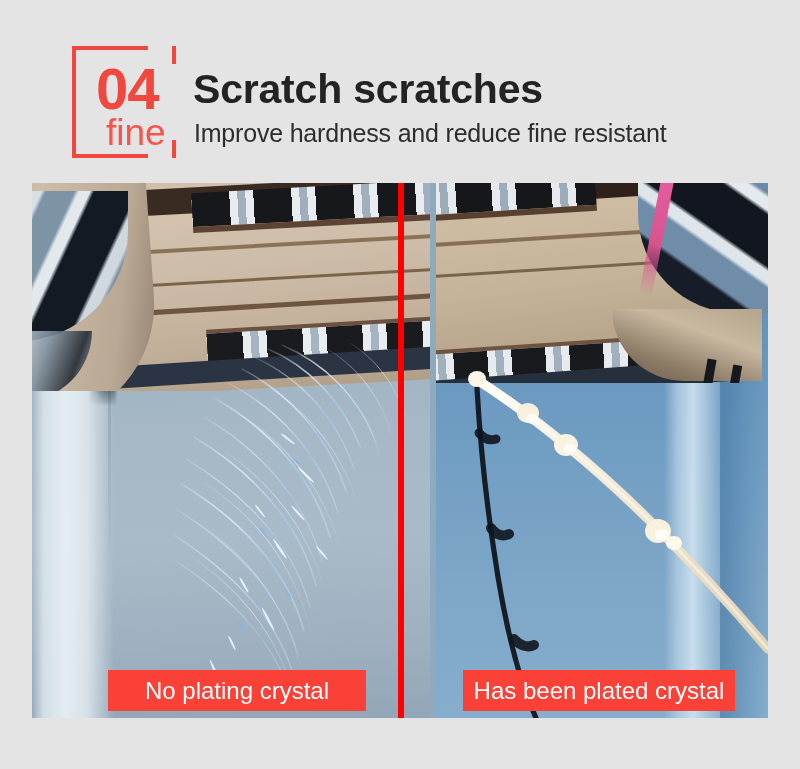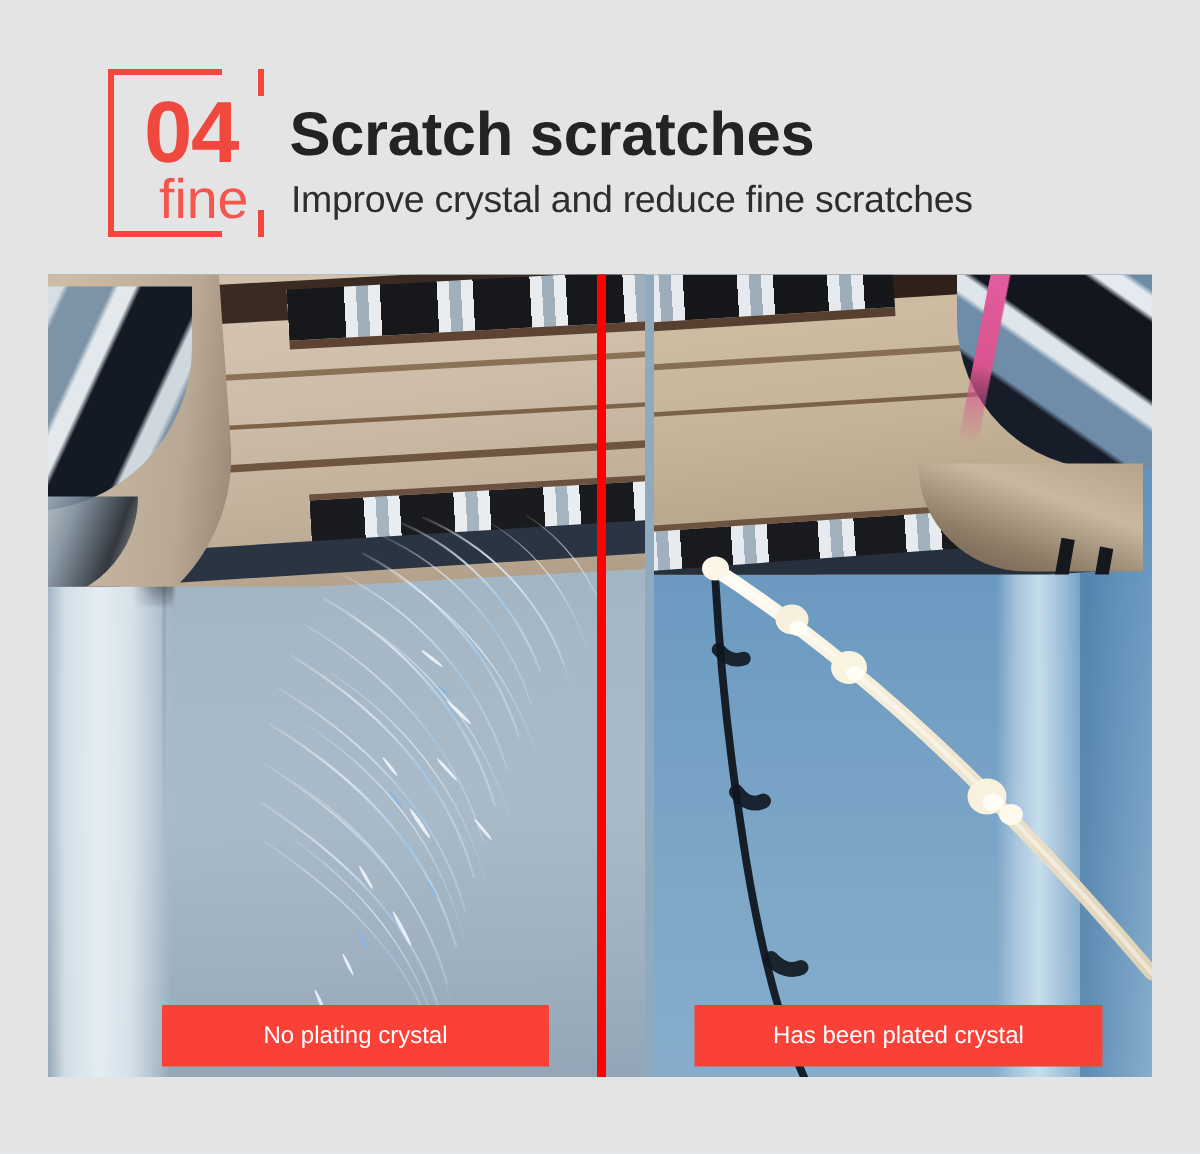--- a/index.html
+++ b/index.html
@@ -323,21 +323,21 @@
     position: absolute; left: 398px; top: 183px;
     width: 6px; height: 535px;
     background: #fe0000;
   }
 
   
   .caption {
     position: absolute;
     background: #fa4138;
     color: #ffffff;
-    font-size: 16px;
+    font-size: 24px;
     line-height: 41px;
     text-align: center;
     white-space: nowrap;
   }
   #caption-left  { left: 108px; top: 670px; width: 258px; height: 41px; }
   #caption-right { left: 463px; top: 670px; width: 272px; height: 41px; }
 </style>
 </head>
 <body>
 
@@ -351,21 +351,21 @@
         <span class="edge e-top"></span>
         <span class="edge e-top-r"></span>
         <span class="edge e-bot"></span>
         <span class="edge e-bot-r"></span>
       </div>
       <div id="number-digits">04</div>
       <div id="number-word">fine</div>
     </div>
 
     <div id="title">Scratch scratches</div>
-    <div id="subtitle">Improve crystal and reduce fine scratches</div>
+    <div id="subtitle">Improve hardness and reduce fine resistant</div>
   </div>
 
   <div id="photo">
 
     <div class="pane" id="pane-left">
       <div class="glass" id="glass-left"></div>
 
       <div id="pillar-a"></div>
       <div id="pillar-a-edge"></div>
       <div id="pillar-dark-notch"></div>

